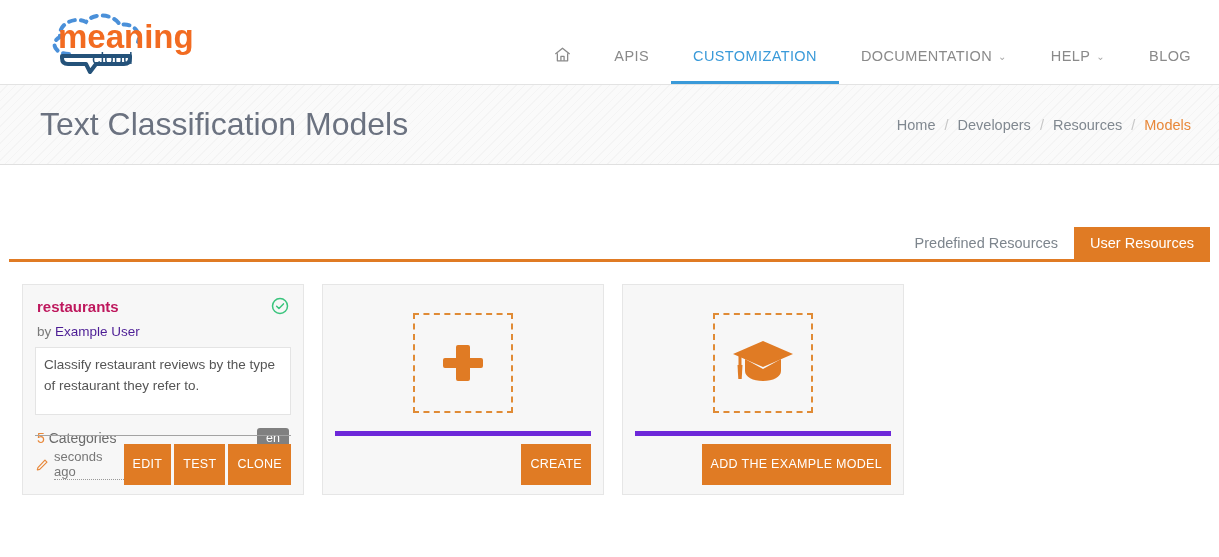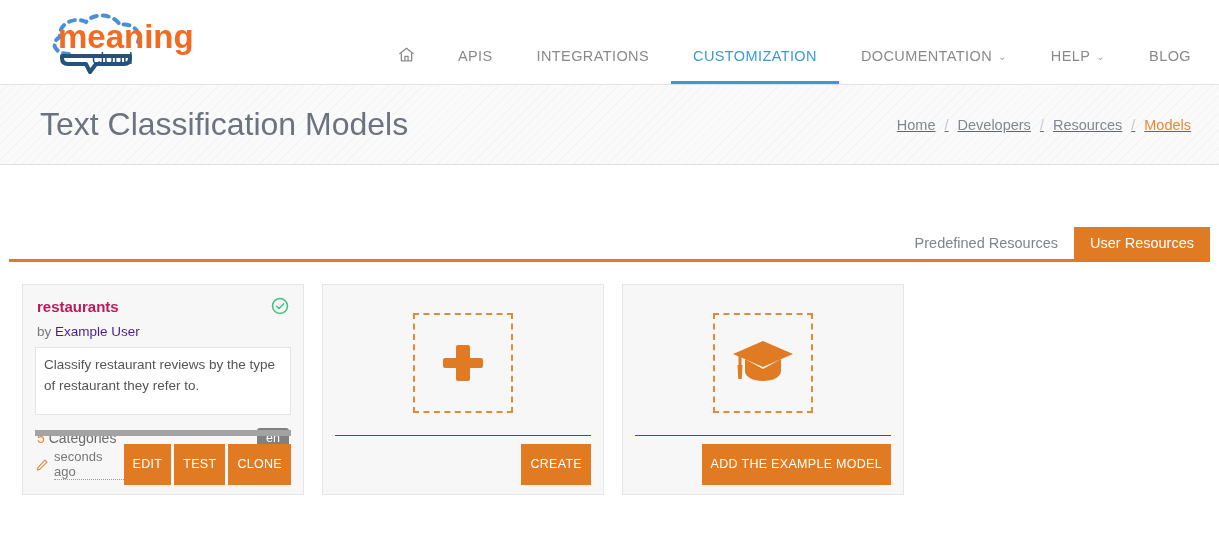--- a/index.html
+++ b/index.html
@@ -95,21 +95,20 @@
     color: #6b7280;
   }
 
   .breadcrumb {
     position: absolute;
     right: 28px;
     display: flex;
     align-items: center;
     font-size: 14.5px;
     gap: 0;
-    text-decoration: underline;
   }
   .breadcrumb .crumb { color: #808890; cursor: pointer; }
   .breadcrumb .crumb.current { color: #e8883a; cursor: default; }
   .breadcrumb .sep { color: #c7c7c7; padding: 0 9px; }
 
   
   .tabs-wrap {
     position: relative;
     margin-top: 62px;
     height: 32px;
@@ -202,21 +201,21 @@
     font-size: 12.5px;
     padding: 3px 9px;
     border-radius: 3px;
   }
 
   .card-foot {
     position: absolute;
     left: 12px;
     right: 12px;
     bottom: 9px;
-    border-top: 6px solid #a3a3a3;
+    border-top: 1px solid #a3a3a3;
     padding-top: 8px;
     display: flex;
     align-items: center;
     justify-content: space-between;
   }
 
   .timestamp {
     display: flex;
     align-items: center;
     gap: 5px;
@@ -259,21 +258,21 @@
     align-items: center;
     justify-content: center;
   }
   .plus-icon, .cap-icon { display: block; }
 
   .action-foot {
     position: absolute;
     left: 12px;
     right: 12px;
     bottom: 9px;
-    border-top: 1px solid #6d28d9;
+    border-top: 5px solid #6d28d9;
     padding-top: 8px;
     display: flex;
     justify-content: flex-end;
   }
 </style>
 </head>
 <body>
 
 <div class="topbar">
 
@@ -299,23 +298,20 @@
           <path d="M5.5 10.5 V20 H18.5 V10.5"></path>
           <path d="M10 20 V14.5 H14 V20"></path>
         </svg>
       </span>
     </div>
 
     <div class="nav-item">
       <span>APIS</span>
     </div>
 
-    <div class="nav-item">
-      <span>INTEGRATIONS</span>
-    </div>
 
     <div class="nav-item active">
       <span>CUSTOMIZATION</span>
     </div>
 
     <div class="nav-item">
       <span>DOCUMENTATION</span>
       <span class="caret">⌄</span>
     </div>
 

